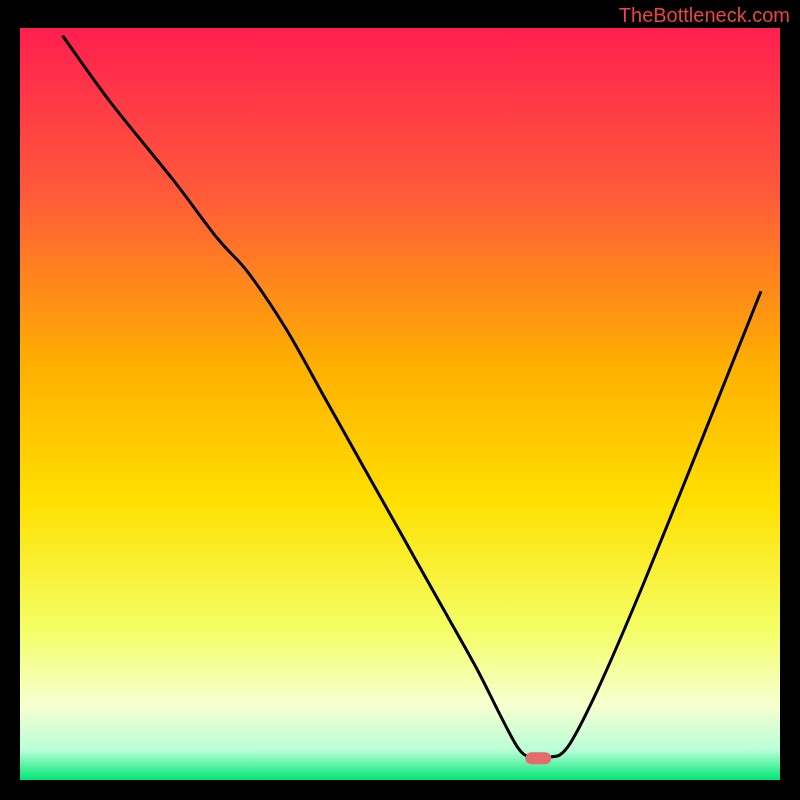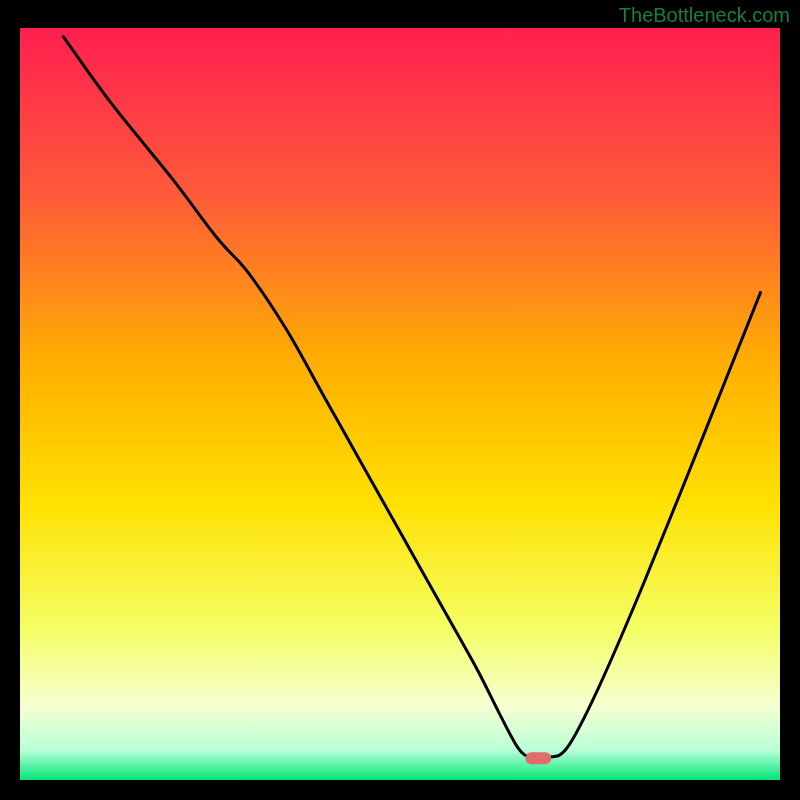--- a/index.html
+++ b/index.html
@@ -12,21 +12,21 @@
   }
   .container {
     position: relative;
     width: 800px;
     height: 800px;
   }
   .watermark {
     position: absolute;
     top: 4px;
     right: 10px;
-    color: #15803d;
+    color: #ef4444;
     font-family: Arial, Helvetica, sans-serif;
     font-size: 20px;
     font-weight: 500;
     z-index: 10;
   }
   svg.plot {
     position: absolute;
     top: 0;
     left: 0;
   }

